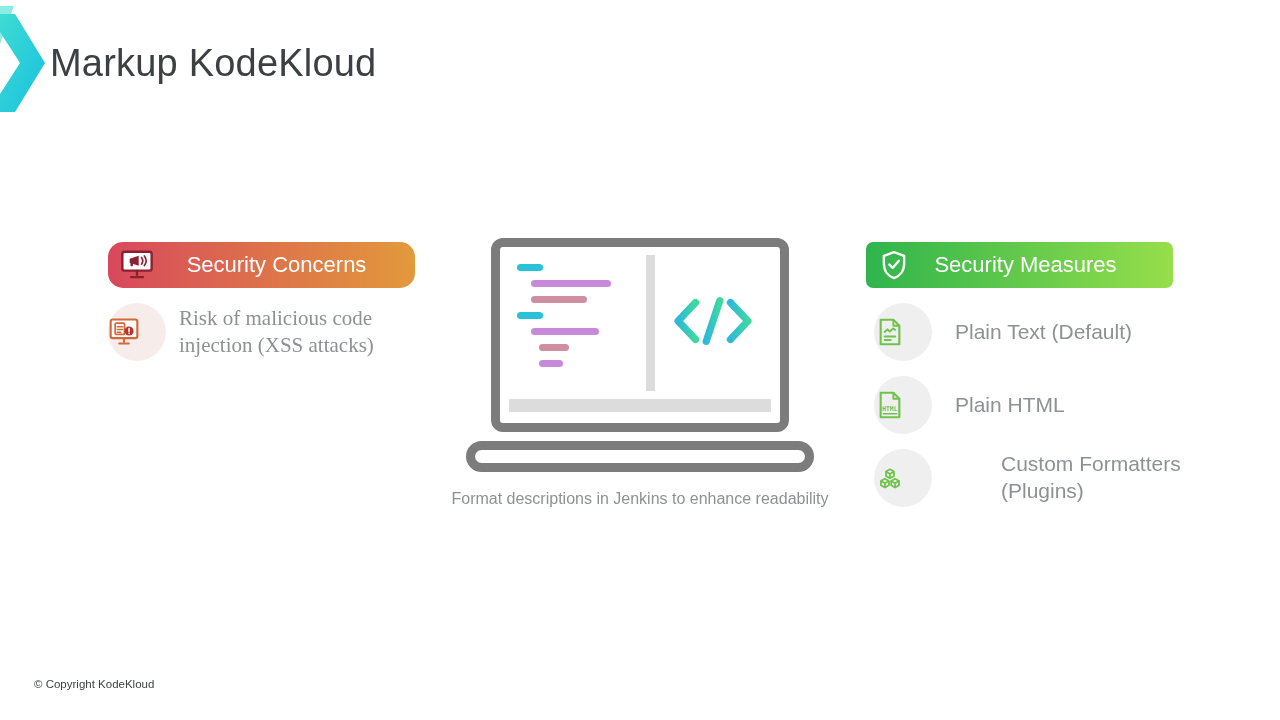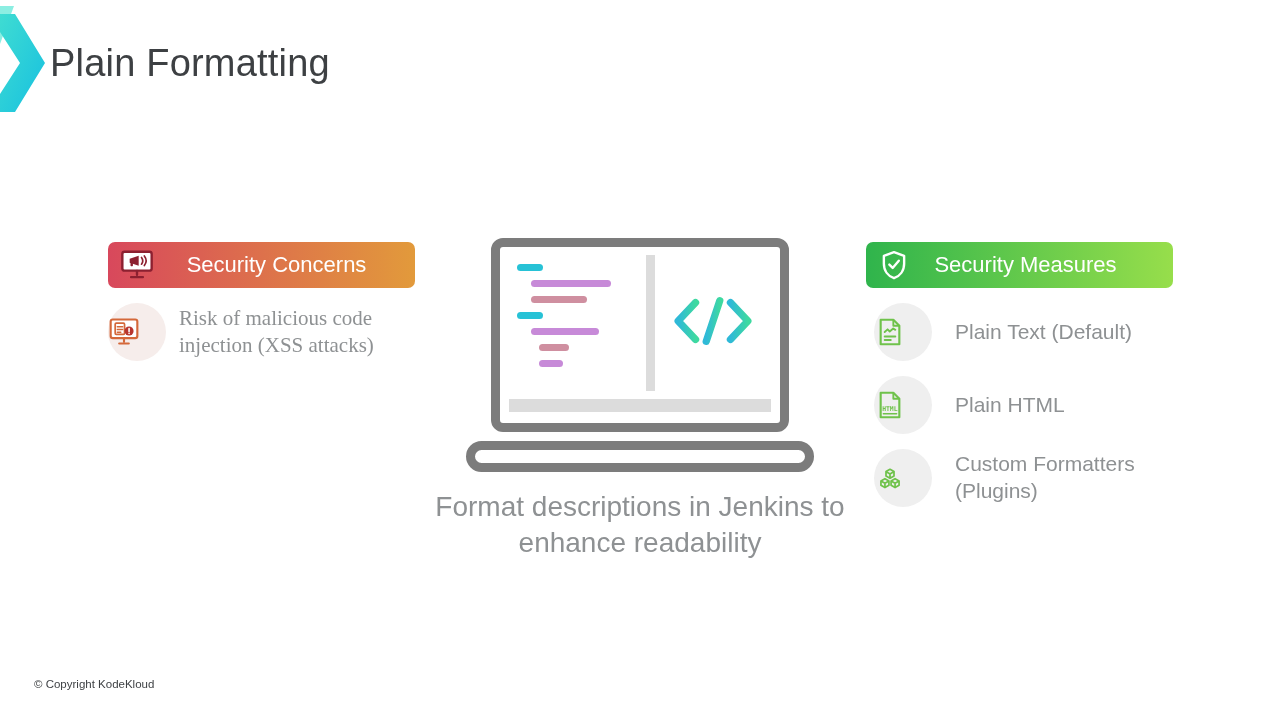--- a/index.html
+++ b/index.html
@@ -21,40 +21,40 @@
   
   .banner {
     position: absolute; width: 307px; height: 46px; border-radius: 7px;
     display: flex; align-items: center; justify-content: center;
     color: #ffffff; font-size: 22px; padding-left: 30px;
   }
   .banner .banner-icon {
     position: absolute; left: 12px; top: 50%; transform: translateY(-50%);
     display: flex; align-items: center;
   }
-  .banner-concerns { left: 108px; top: 242px; background: linear-gradient(90deg, #d8485c, #e29a3b); }
+  .banner-concerns { left: 108px; top: 242px; background: linear-gradient(90deg, #d8485c, #e29a3b); border-radius: 15px; }
   .banner-measures { left: 866px; top: 242px; background: linear-gradient(90deg, #2fb44c, #97de4b); padding-left: 12px; }
 
   
   .list-item { position: absolute; display: flex; align-items: center; }
   .item-circle {
     width: 58px; height: 58px; border-radius: 50%; flex-shrink: 0;
     display: flex; align-items: center; justify-content: flex-start;
   }
   .circle-warm { background: #f6edeb; }
   .circle-gray { background: #efefef; }
   .item-label { font-size: 21px; color: #8e9193; line-height: 1.28; }
   .li-left { gap: 13px; font-family: Liberation Serif, serif; }
   .li-right { gap: 23px; }
   .item-xss { left: 108px; top: 303px; }
   .item-xss .item-label { width: 212px; }
   .item-plaintext { left: 874px; top: 303px; }
   .item-safehtml { left: 874px; top: 376px; }
   .item-custom { left: 874px; top: 449px; }
-  .item-custom .item-label { width: 190px; }
+  .item-custom .item-label { width: 190px; margin-left: 46px; }
 
   
   .laptop { position: absolute; left: 466px; top: 238px; width: 348px; }
   .laptop-screen {
     width: 298px; height: 194px; margin: 0 auto;
     border: 9px solid #7c7c7c; border-radius: 12px;
     background: #fff; padding: 8px 9px 6px;
   }
   .screen-content { display: flex; height: 136px; }
   .pane-left { flex: 1.05; padding: 9px 8px; display: flex; flex-direction: column; gap: 9px; }
@@ -65,21 +65,21 @@
   .divider { width: 9px; background: #dcdcdc; }
   .pane-right { flex: 1; display: flex; align-items: center; justify-content: center; }
   .bottom-strip { height: 13px; background: #dcdcdc; margin-top: 8px; }
   .laptop-base {
     width: 348px; height: 31px; margin: 9px auto 0;
     border: 9px solid #7c7c7c; border-radius: 16px; background: #fff;
   }
 
   .caption {
     position: absolute; left: 430px; top: 489px; width: 420px;
-    text-align: center; font-size: 28px; color: #8e9193; line-height: 1.3;
+    text-align: center; font-size: 16px; color: #8e9193; line-height: 1.3;
   }
 
   .footer {
     position: absolute; left: 34px; top: 678px;
     font-size: 11.5px; color: #3f4245;
   }
 </style>
 </head>
 <body>
 
@@ -91,21 +91,21 @@
         <linearGradient id="chevGrad" x1="0" y1="0" x2="1" y2="1">
           <stop offset="0" stop-color="#3fdcd2"></stop>
           <stop offset="1" stop-color="#17c0e0"></stop>
         </linearGradient>
       </defs>
       <polygon points="0,2 14,2 0,40" fill="#8ceee2"></polygon>
       <path d="M0 10 L15 10 L45 59 L15 108 L0 108 L0 90 L20 59 L0 28 Z" fill="url(#chevGrad)"></path>
     </svg>
   </span>
 
-  <div class="page-title">Plain Formatting</div>
+  <div class="page-title">Markup KodeKloud</div>
 
   <div class="banner banner-concerns">
     <span class="banner-icon">
       <svg width="34" height="31" viewBox="0 0 24 22">
         <rect x="1.6" y="1.6" width="20.8" height="13.4" rx="1.6" fill="#ffffff" stroke="#8c2030" stroke-width="1.7"></rect>
         <path d="M6.8 6.6 L13.2 4.4 V11.6 L6.8 9.4 Z" fill="#8c2030"></path>
         <rect x="7.4" y="9.4" width="1.7" height="2.4" rx="0.5" fill="#8c2030"></rect>
         <path d="M15.2 5.6 q1.8 2.4 0 4.8 M17.2 4.6 q2.6 3.4 0 6.8" fill="none" stroke="#8c2030" stroke-width="1.2" stroke-linecap="round"></path>
         <path d="M12 15.2 V18 M7.8 19.6 H16.2" fill="none" stroke="#8c2030" stroke-width="1.7" stroke-linecap="round"></path>
       </svg>

